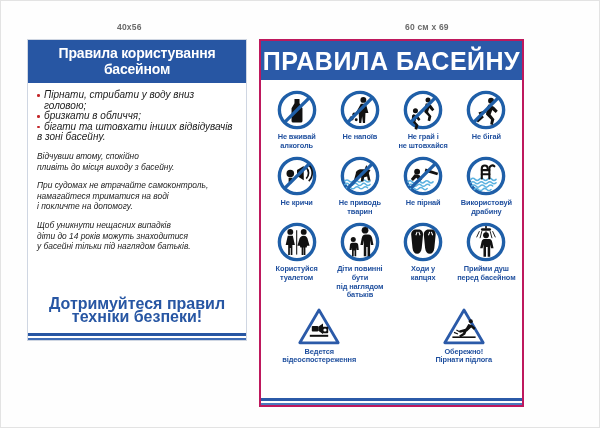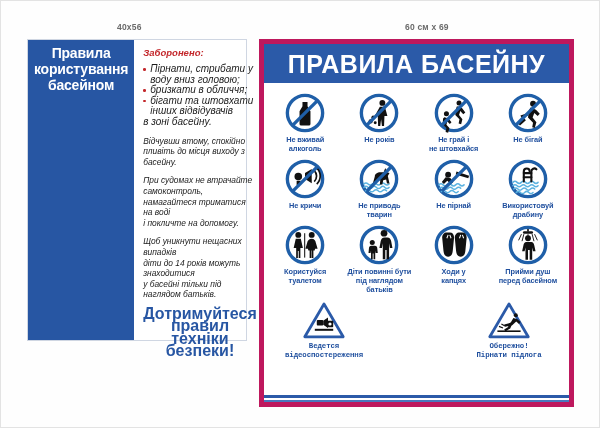--- a/index.html
+++ b/index.html
@@ -26,21 +26,21 @@
   }
   #size-left{left:116px;top:21px;}
   #size-right{left:404px;top:21px;}
 
   
   .poster-left{
     position:absolute;left:26px;top:38px;width:220px;height:302px;
     background:#ffffff;
     border:1px solid #cfd6e2;
     box-sizing:border-box;
-    display:flex;flex-direction:row;
+    display:flex;flex-direction:column;
   }
   .pl-header{
     background:#2756a3;
     color:#ffffff;
     text-align:center;
     font-weight:bold;
     font-size:14px;
     line-height:16px;
     padding:5px 6px 6px 6px;
     letter-spacing:-.2px;
@@ -93,23 +93,23 @@
     line-height:12.5px;
     padding-bottom:6px;
     white-space:pre-line;
   }
   .pl-bar1{height:3px;background:#2756a3;}
   .pl-bar2{height:1.5px;background:#ffffff;}
   .pl-bar3{height:2.5px;background:#3f6cb5;}
 
   
   .poster-right{
-    position:absolute;left:258px;top:38px;width:315px;height:368px;
+    position:absolute;left:258px;top:38px;width:265px;height:368px;
     background:#ffffff;
-    border:5px solid #be185d;
+    border:2px solid #be185d;
     box-sizing:border-box;
     display:flex;flex-direction:column;
   }
   .pr-header{
     background:#2b5aa8;
     height:39px;
     display:flex;align-items:center;justify-content:center;
   }
   .pr-header-title{
     color:#ffffff;
@@ -144,21 +144,20 @@
     font-weight:bold;
     font-size:7.4px;
     line-height:8.6px;
     white-space:pre-line;
     letter-spacing:-.1px;
   }
   .pr-row-tri{
     display:flex;justify-content:space-between;
     gap:36px;
     margin-top:4px;
-    font-family:Liberation Mono, monospace;
   }
   .pr-cell-tri{
     display:flex;flex-direction:column;align-items:center;
     width:112px;
   }
   .pr-icon-tri{width:44px;height:40px;display:block;}
   .pr-bars{margin-top:auto;}
   .pr-bar1{height:3px;background:#2b5aa8;}
   .pr-bar2{height:1.5px;background:#ffffff;}
   .pr-bar3{height:2.5px;background:#4b78bd;}
@@ -168,21 +167,20 @@
 
 <div class="page">
 
   <div class="size-label" id="size-left">40x56</div>
   <div class="size-label" id="size-right">60 см x 69</div>
 
   <div class="poster-left">
     <div class="pl-header">Правила користування
 басейном</div>
     <div class="pl-body">
-      <div class="pl-forbid">Заборонено:</div>
       <ul class="pl-list">
         <li>Пірнати, стрибати у воду вниз головою;</li>
         <li>бризкати в обличчя;</li>
         <li>бігати та штовхати інших відвідувачів</li>
         <li class="cont">в зоні басейну.</li>
       </ul>
       <p class="pl-para">Відчувши втому, спокійно
 пливіть до місця виходу з басейну.</p>
       <p class="pl-para">При судомах не втрачайте самоконтроль,
 намагайтеся триматися на воді
@@ -224,21 +222,21 @@
             <circle cx="50" cy="50" r="42" fill="#fff" stroke="#1f5fa8" stroke-width="8"></circle>
             <g fill="#111">
               <circle cx="58" cy="26" r="7"></circle>
               <path d="M52 35h12l6 22h-7l-1 24h-5l-2-16-2 16h-5l-1-24h-7z"></path>
               <circle cx="36" cy="60" r="4"></circle>
               <circle cx="30" cy="70" r="5"></circle>
               <circle cx="41" cy="73" r="3.5"></circle>
             </g>
             <line x1="21" y1="79" x2="79" y2="21" stroke="#1f5fa8" stroke-width="8"></line>
           </svg>
-          <div class="pr-cap">Не років</div>
+          <div class="pr-cap">Не напоїв</div>
         </div>
 
         <div class="pr-cell">
           <svg class="pr-icon" viewBox="0 0 100 100">
             <circle cx="50" cy="50" r="42" fill="#fff" stroke="#1f5fa8" stroke-width="8"></circle>
             <g fill="#111">
               <circle cx="62" cy="26" r="6"></circle>
               <path d="M57 34l12 4 8 11-5 4-7-8-3 10 8 10-3 12-6-2 2-10-10-10 2-16z"></path>
               <circle cx="32" cy="52" r="6"></circle>
               <path d="M27 60l10 3 7 9-4 4-6-6-2 8 7 8-3 11-6-2 2-9-9-9 1-14z"></path>

